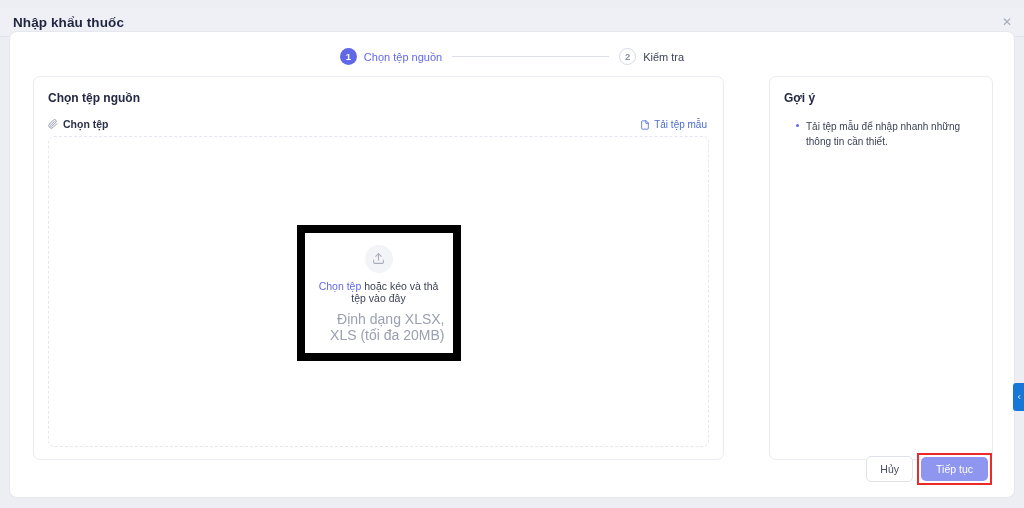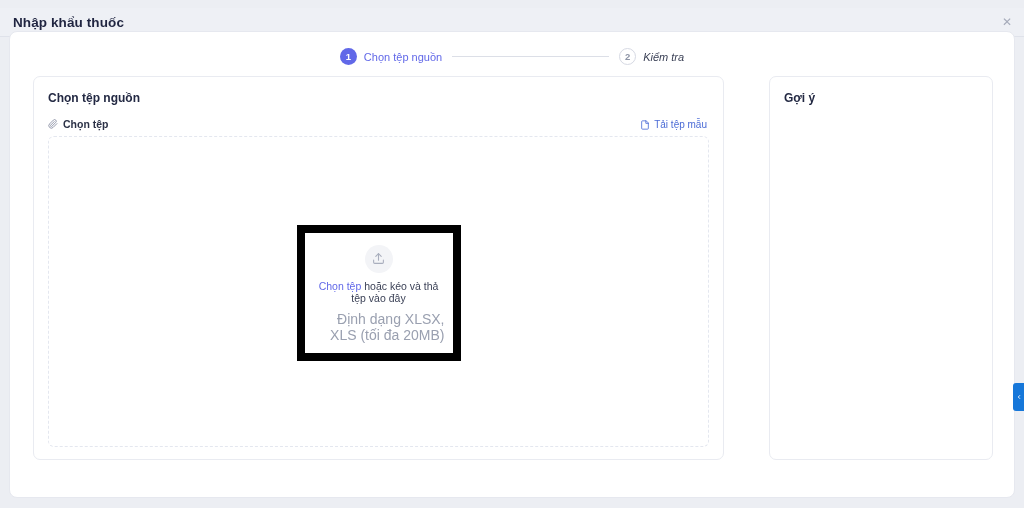--- a/index.html
+++ b/index.html
@@ -55,21 +55,21 @@
     display: flex; align-items: center; justify-content: center;
     font-size: 9.5px; font-weight: bold;
   }
   .step.active .step-dot { background: #6168e8; color: #fff; }
   .step.idle .step-dot {
     background: #fff; color: #8c93a5;
     border: 1px solid #d6d9e3;
   }
   .step-label { font-size: 11px; }
   .step.active .step-label { color: #6168e8; }
-  .step.idle .step-label { color: #3c4257; font-style: italic; }
+  .step.idle .step-label { color: #3c4257; }
   .step-line {
     width: 157px; height: 1px;
     background: #dcdfe7;
     margin: 0 10px;
   }
 
   
   .cards {
     position: absolute;
     left: 23px; top: 44px;
@@ -239,22 +239,31 @@
           <div class="drop-main">
             <span class="link">Chọn tệp</span><span> hoặc kéo và thả tệp vào đây</span>
           </div>
           <div class="drop-sub">Định dạng XLSX, XLS (tối đa 20MB)</div>
         </div>
       </div>
     </div>
 
     <div class="card card-right">
       <div class="card-title">Gợi ý</div>
+      <div class="hint-list">
+        <div class="hint-item">Tải tệp mẫu để nhập nhanh những thông tin cần thiết.</div>
+      </div>
     </div>
   </div>
 
+  <div class="footer">
+    <button class="btn btn-cancel">Hủy</button>
+    <div class="btn-primary-wrap">
+      <button class="btn btn-primary">Tiếp tục</button>
+    </div>
+  </div>
 </div>
 
 <div class="drawer-handle">
   <svg width="6" height="8" viewBox="0 0 24 24" fill="none" stroke="currentColor" stroke-width="3.5" stroke-linecap="round" stroke-linejoin="round">
       <polyline points="15 18 9 12 15 6"></polyline>
     </svg>
 </div>
 
 </body></html>

